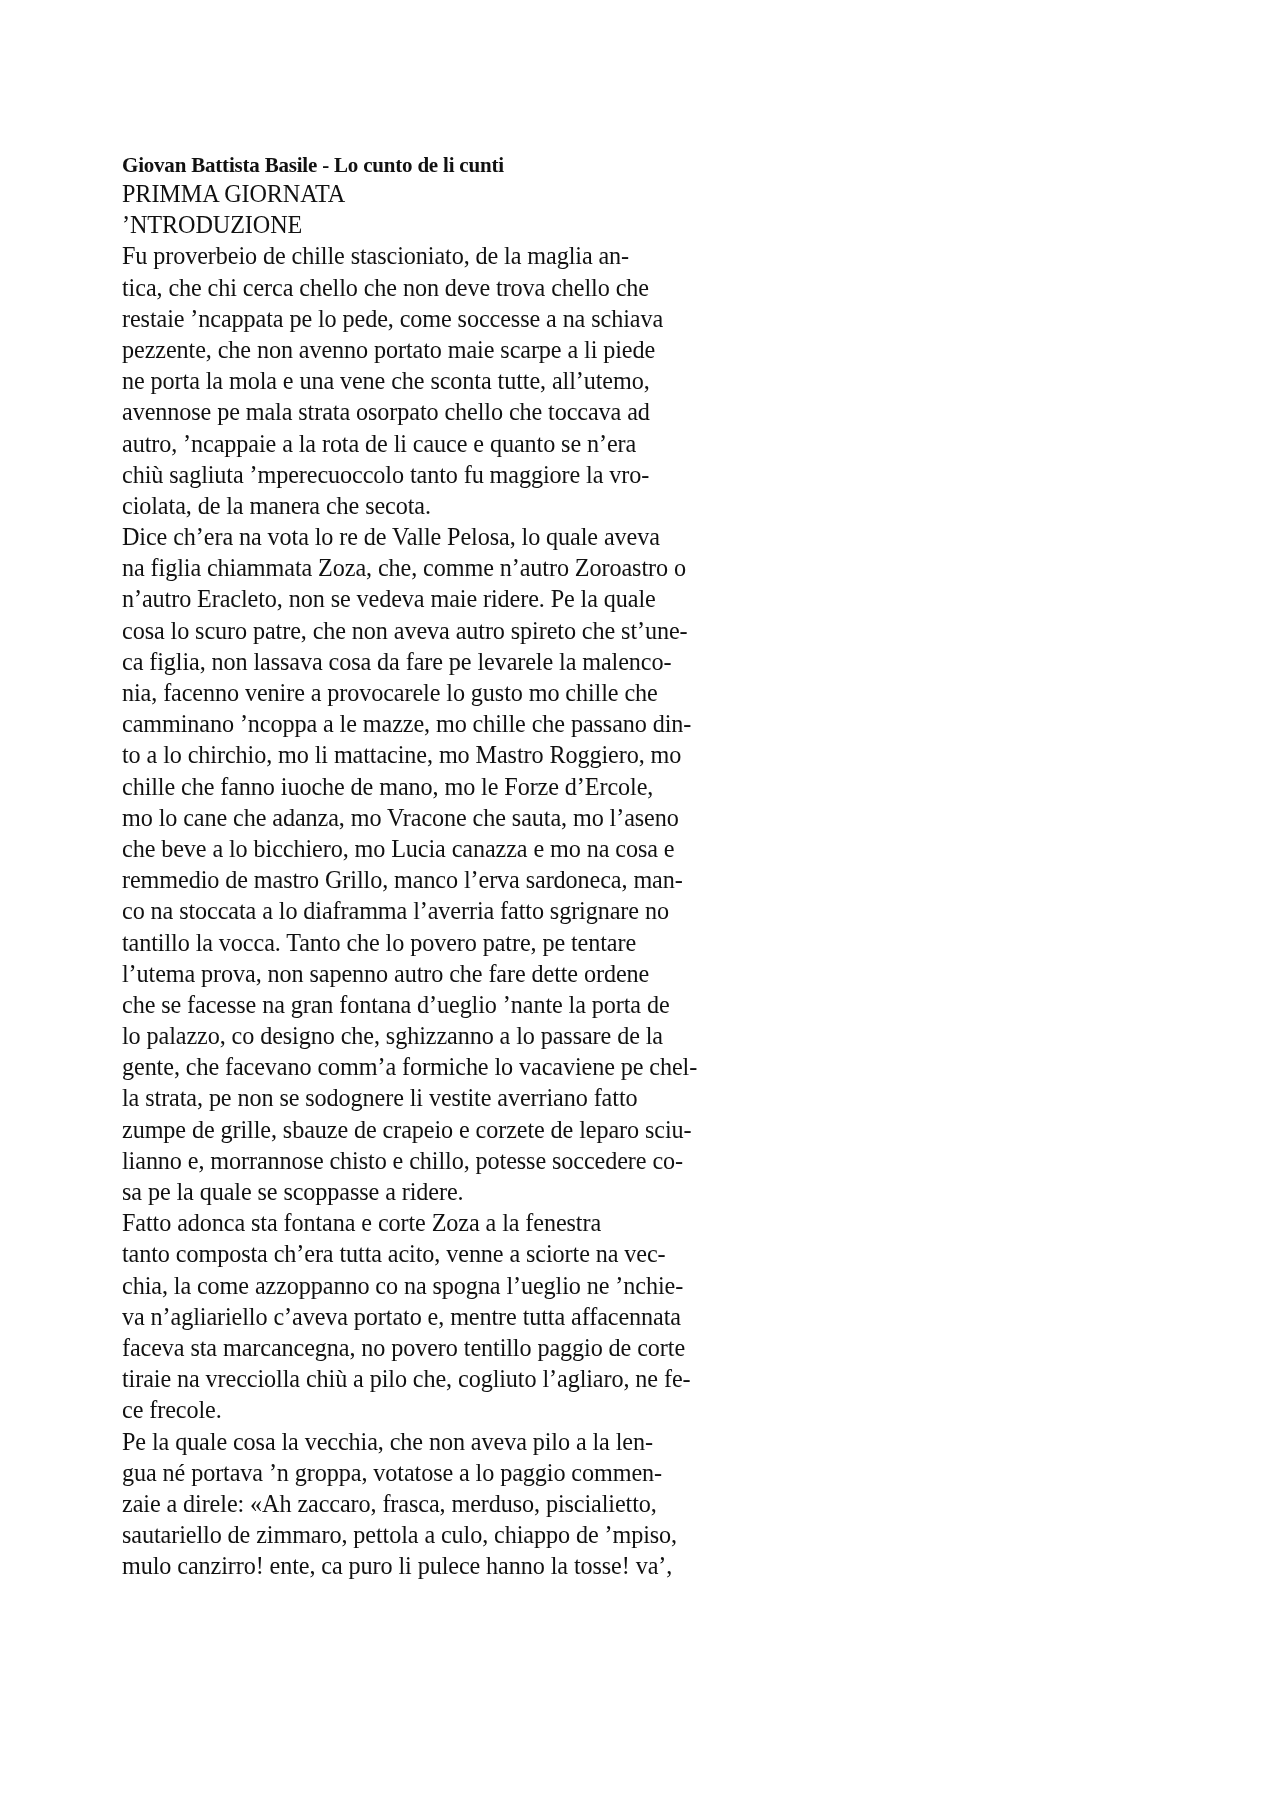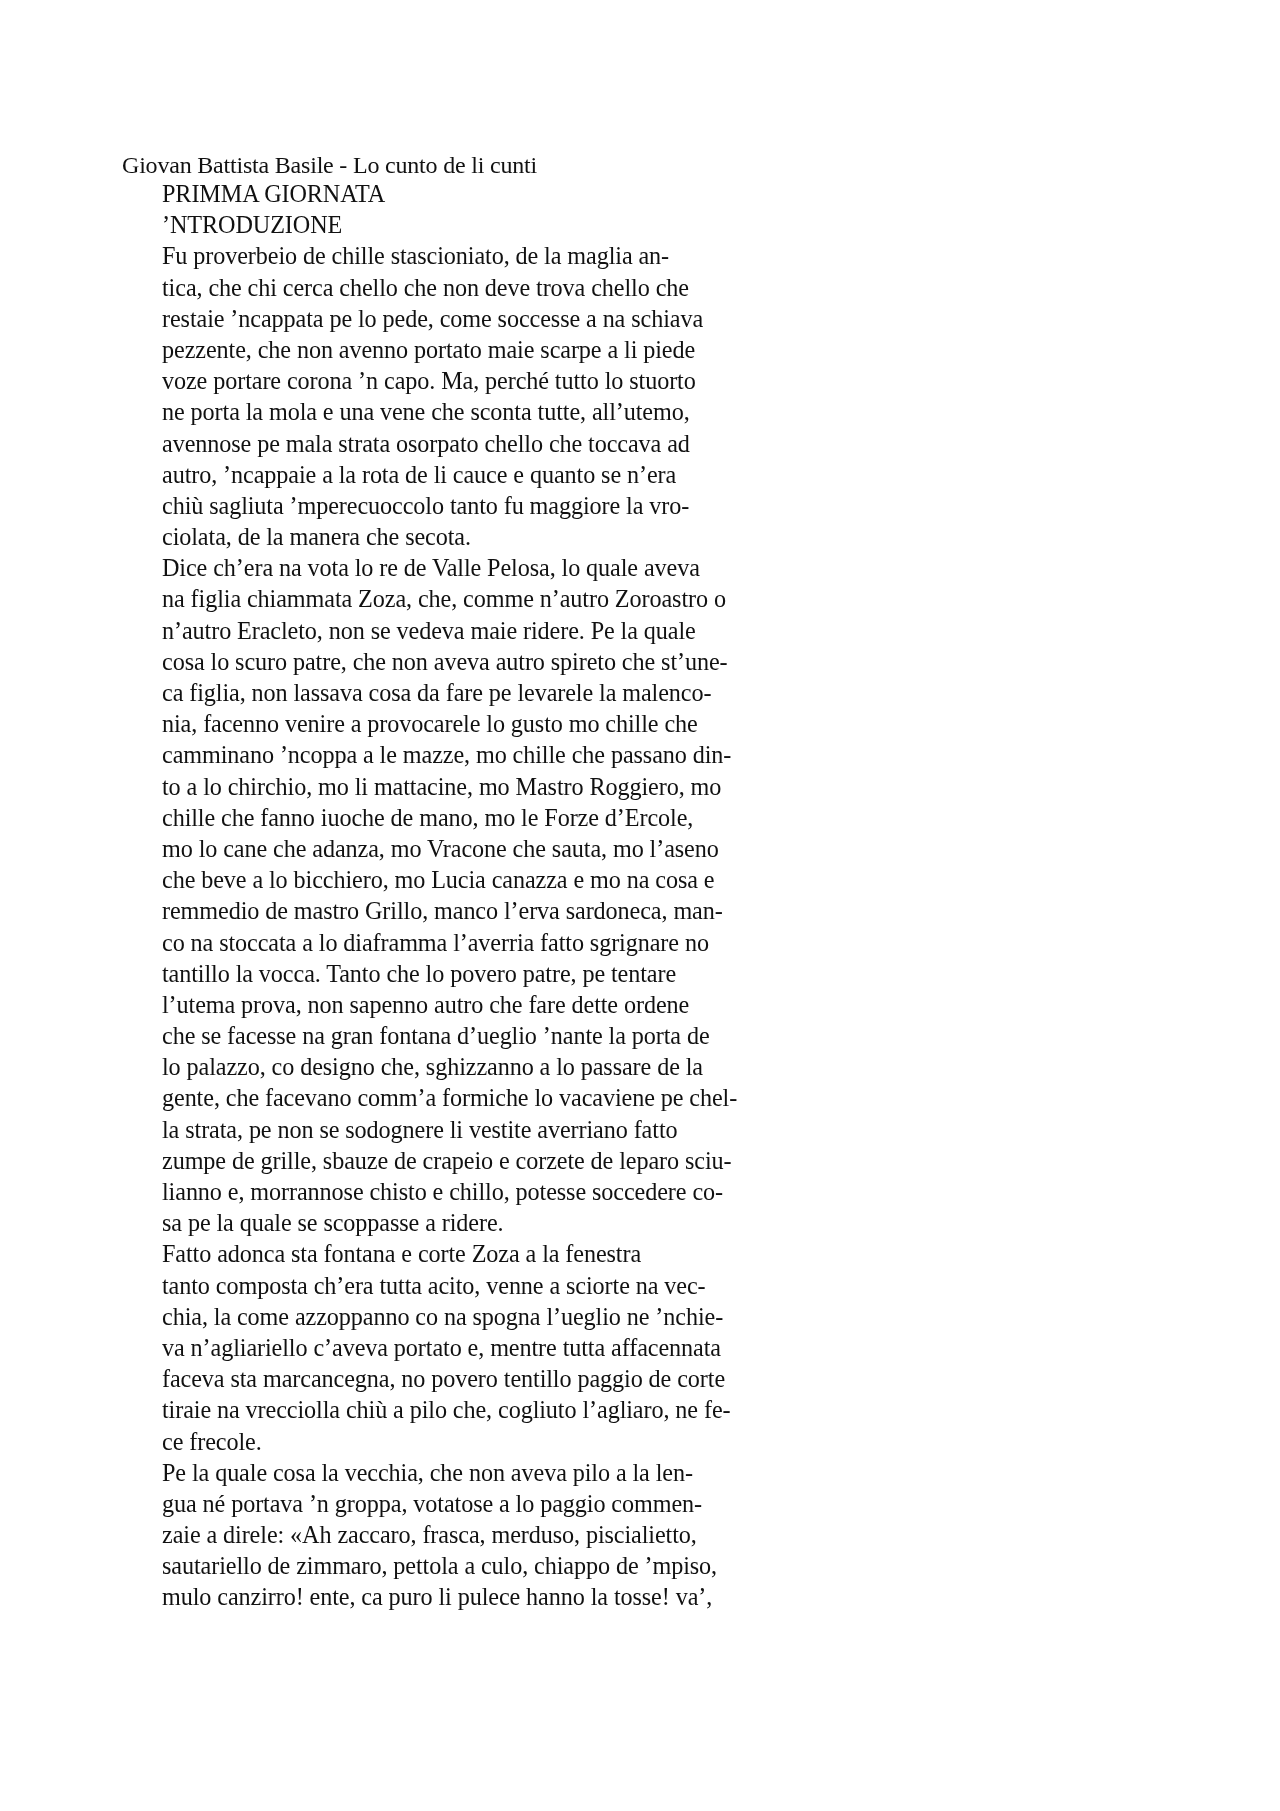--- a/index.html
+++ b/index.html
@@ -15,49 +15,48 @@
       font-family: "Liberation Serif", "DejaVu Serif", serif;
       color: #111111;
     }
     .page {
       position: absolute;
       left: 122px;
       top: 152px;
       width: 660px;
     }
     .doc-header {
-      font-size: 24px;
+      font-size: 21px;
       line-height: 26px;
       height: 26px;
       white-space: nowrap;
       letter-spacing: -0.2px;
+      font-weight: bold;
     }
     .line {
       font-size: 24.2px;
       line-height: 31.2px;
       height: 31.2px;
       white-space: nowrap;
       letter-spacing: -0.1px;
-      margin-left: 40px;
     }
   </style>
 </head>
 <body>
 
 <div class="page">
   <div class="doc-header">Giovan Battista Basile - Lo cunto de li cunti</div>
   <div class="line">PRIMMA GIORNATA</div>
   <div class="line">’NTRODUZIONE</div>
   <div id="body-text">
       <div>
         <div class="line">Fu proverbeio de chille stascioniato, de la maglia an-</div>
         <div class="line">tica, che chi cerca chello che non deve trova chello che</div>
         <div class="line">restaie ’ncappata pe lo pede, come soccesse a na schiava</div>
         <div class="line">pezzente, che non avenno portato maie scarpe a li piede</div>
-        <div class="line">voze portare corona ’n capo. Ma, perché tutto lo stuorto</div>
         <div class="line">ne porta la mola e una vene che sconta tutte, all’utemo,</div>
         <div class="line">avennose pe mala strata osorpato chello che toccava ad</div>
         <div class="line">autro, ’ncappaie a la rota de li cauce e quanto se n’era</div>
         <div class="line">chiù sagliuta ’mperecuoccolo tanto fu maggiore la vro-</div>
         <div class="line">ciolata, de la manera che secota.</div>
       </div>
       <div>
         <div class="line">Dice ch’era na vota lo re de Valle Pelosa, lo quale aveva</div>
         <div class="line">na figlia chiammata Zoza, che, comme n’autro Zoroastro o</div>
         <div class="line">n’autro Eracleto, non se vedeva maie ridere. Pe la quale</div>

